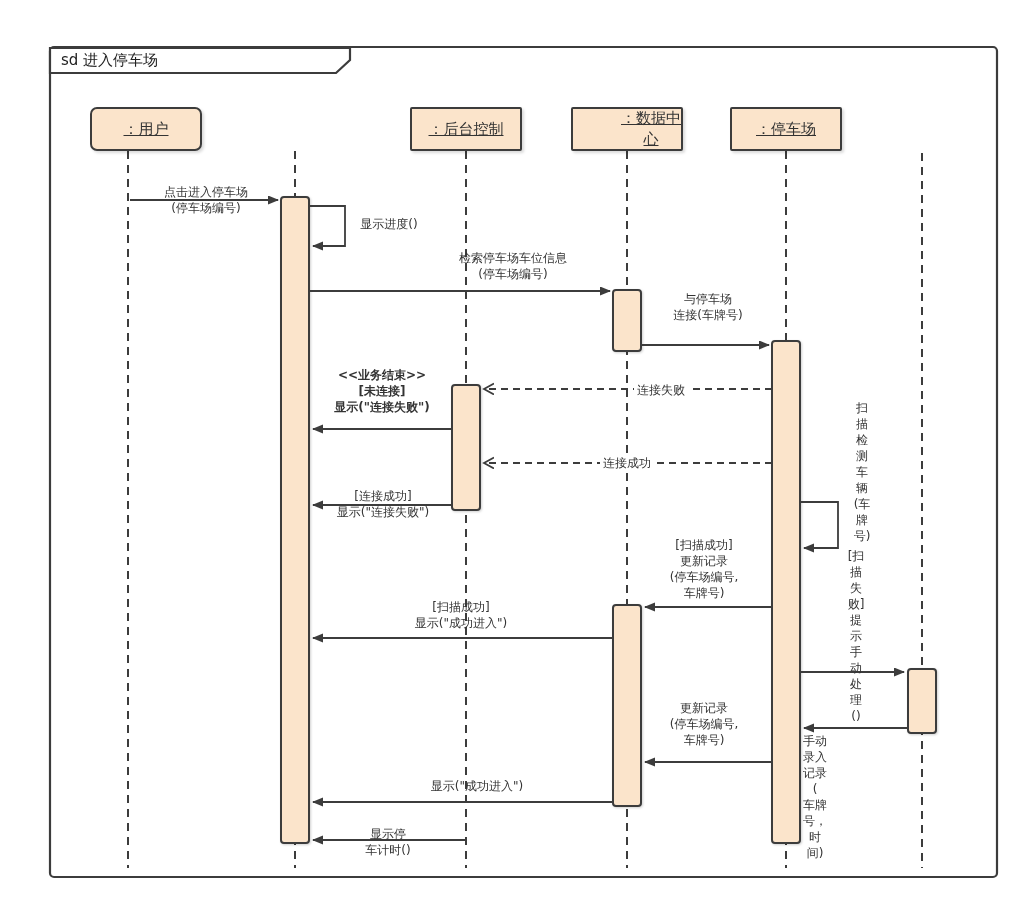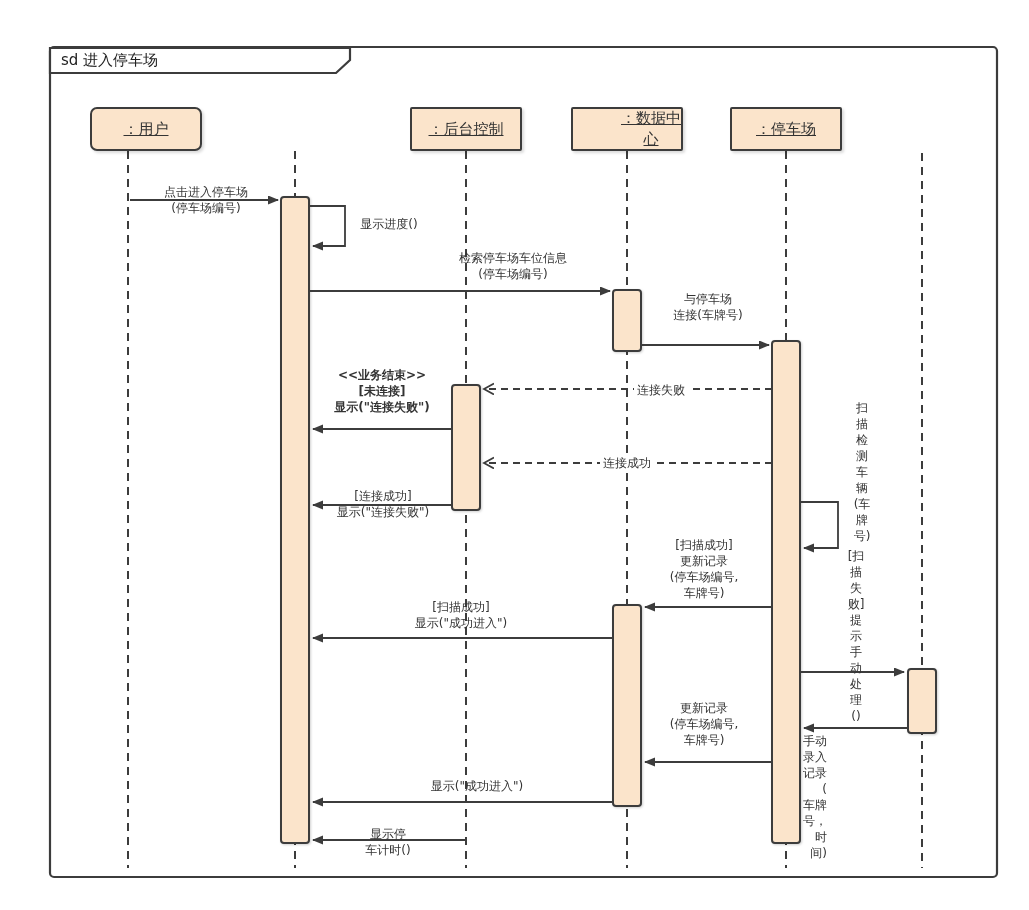--- a/index.html
+++ b/index.html
@@ -14,21 +14,21 @@
     position:absolute;background:#FBE4CB;border:2px solid #3C3C3C;border-radius:2px;
     display:flex;align-items:center;justify-content:center;text-align:center;
     font-size:15px;line-height:21px;text-decoration:underline;color:#333;
     white-space:pre-line;box-shadow:2px 2px 3px rgba(0,0,0,0.15);box-sizing:border-box;
   }
   .msg{
     position:absolute;font-size:12px;line-height:16px;text-align:center;
     white-space:pre-line;color:#333;transform:translate(-50%,-50%);
   }
   .msg.onLine{background:#ffffff;padding:0 3px;}
-  .msg.leftAlign{transform:none;text-align:right;}
+  .msg.leftAlign{transform:none;text-align:center;}
   .frameTitle{
     position:absolute;left:61px;top:50px;font-size:15px;line-height:20px;color:#222;
   }
 </style>
 </head>
 <body>
 
 <div class="stage">
 
   <svg class="wires" width="1029" height="910" viewBox="0 0 1029 910">

